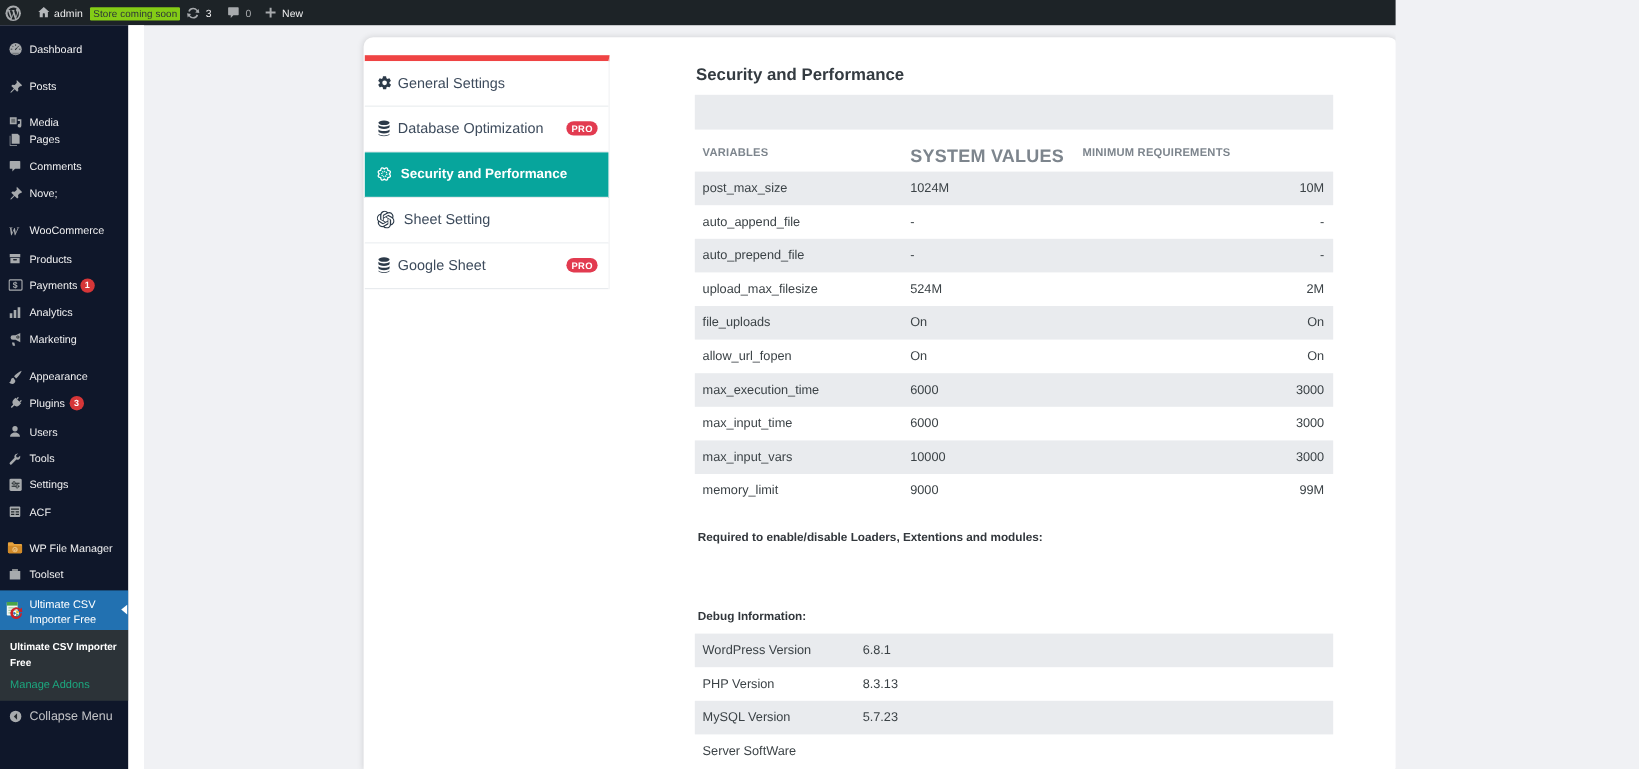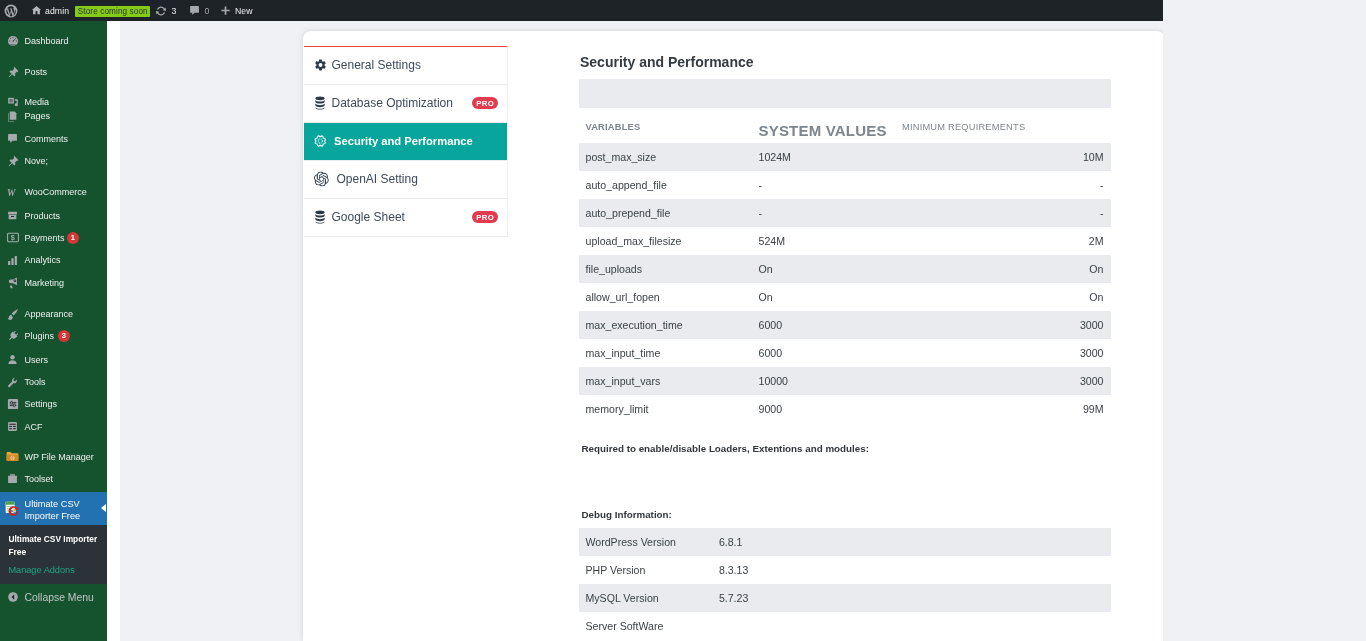--- a/index.html
+++ b/index.html
@@ -4,29 +4,29 @@
 <style>
 *{margin:0;padding:0;box-sizing:border-box}
 html,body{width:1366px;height:641px;overflow:hidden}
 body{font-family:"Liberation Sans",sans-serif;background:#f0f1f4}
 #app{position:relative;width:1163px;height:641px;overflow:hidden}
 .abs{position:absolute}
 
 #adminbar{position:absolute;left:0;top:0;width:1351px;height:21px;background:#1d2327;color:#f0f0f1;font-size:8.7px;letter-spacing:.1px}
 .abitem{position:absolute;top:0;height:21px;display:flex;align-items:center;color:#f0f0f1}
 
-#sidebar{position:absolute;left:0;top:21px;width:106.6px;height:620px;background:#14532d}
+#sidebar{position:absolute;left:0;top:21px;width:106.6px;height:620px;background:#0f172a}
 .mi{position:absolute;left:0;width:106.6px;height:22px;display:flex;align-items:center;color:#f0f0f1;font-size:9px}
 .mi .ic{position:absolute;left:6.5px;width:12px;height:12px;display:flex;align-items:center;justify-content:center}
 .mi .lb{position:absolute;left:24.5px;white-space:nowrap}
 .badge{position:absolute;width:12.5px;height:12.5px;border-radius:50%;background:#d63638;color:#fff;font-size:7.5px;font-weight:bold;display:flex;align-items:center;justify-content:center}
 
 #card{position:absolute;left:302.5px;top:31.3px;width:862.7px;height:610px;background:#fff;border-radius:8px 8px 0 0;box-shadow:0 0 5px rgba(0,0,0,.13)}
 
-#tabs{position:absolute;left:1.5px;top:14.3px;width:203.5px;border-top:1px solid #ef4444;border-right:1px solid #eef0f2}
+#tabs{position:absolute;left:1.5px;top:14.3px;width:203.5px;border-top:5px solid #ef4444;border-right:1px solid #eef0f2}
 .tab{position:relative;height:38px;border-bottom:1px solid #e8ebee;background:#fff;color:#3d4b5c;font-size:12px}
 .tab .tic{position:absolute;left:11.5px;top:50%;transform:translateY(-50%);display:flex}
 .tab .tlb{position:absolute;left:29px;top:50%;transform:translateY(-50%);white-space:nowrap}
 .tab.active{background:#07a59c;color:#fff}
 .pro{position:absolute;right:8.4px;top:50%;transform:translateY(-50%);width:26px;height:12px;border-radius:6px;background:#e23b50;color:#fff;font-size:7.8px;font-weight:bold;letter-spacing:.3px;display:flex;align-items:center;justify-content:center}
 
 .row{position:absolute;left:276px;width:532.7px;height:28px;font-size:10.6px;color:#3b4246}
 .row .c1{position:absolute;left:7px;top:50%;transform:translateY(-50%)}
 .row .c2{position:absolute;left:180px;top:50%;transform:translateY(-50%)}
 .row .c3{position:absolute;right:7.7px;top:50%;transform:translateY(-50%)}
@@ -321,21 +321,21 @@
             </svg>
           </span>
           <span class="tlb" style="left:30px;font-weight:bold;font-size:11.2px">Security and Performance</span>
         </div>
         <div class="tab">
           <span class="tic" style="left:9.5px">
             <svg width="15" height="15" viewBox="0 0 24 24">
               <path d="M21.9 9.9a5.9 5.9 0 0 0-.5-4.9A6 6 0 0 0 15 2.1 5.9 5.9 0 0 0 10.5.1 6 6 0 0 0 4.8 4.2 5.9 5.9 0 0 0 .9 7.1a6 6 0 0 0 .7 7A5.9 5.9 0 0 0 2.1 19a6 6 0 0 0 6.4 2.9 5.9 5.9 0 0 0 4.5 2 6 6 0 0 0 5.7-4.1 5.9 5.9 0 0 0 3.9-2.9 6 6 0 0 0-.7-7zM13 22.3a4.4 4.4 0 0 1-2.9-1l.1-.1 4.8-2.8a.8.8 0 0 0 .4-.7v-6.7l2 1.2v5.6a4.5 4.5 0 0 1-4.4 4.5zM3.4 18.2a4.4 4.4 0 0 1-.5-3l.1.1 4.8 2.8a.8.8 0 0 0 .8 0l5.8-3.4v2.3l-4.9 2.8a4.5 4.5 0 0 1-6.1-1.6zM2.1 7.9a4.4 4.4 0 0 1 2.3-2v5.7a.8.8 0 0 0 .4.7l5.8 3.3-2 1.2-4.8-2.8a4.5 4.5 0 0 1-1.7-6.1zm16.6 3.8L12.9 8.4l2-1.2 4.9 2.8a4.5 4.5 0 0 1-.7 8.1v-5.7a.8.8 0 0 0-.4-.7zm2-3l-.1-.1-4.8-2.8a.8.8 0 0 0-.8 0L9.2 9.2V6.9l4.9-2.8a4.5 4.5 0 0 1 6.6 4.6zM8.1 12.9 6.1 11.7V6.1a4.5 4.5 0 0 1 7.3-3.4l-.1.1-4.8 2.7a.8.8 0 0 0-.4.7zm1.1-2.3L11.8 9l2.6 1.5v3L11.8 15l-2.6-1.5z" fill="#2c3a49"></path>
             </svg>
           </span>
-          <span class="tlb" style="left:32.5px">OpenAI Setting</span>
+          <span class="tlb" style="left:32.5px">Sheet Setting</span>
         </div>
         <div class="tab">
           <span class="tic" style="left:10px">
             <svg width="12" height="14" viewBox="0 0 20 24">
               <ellipse cx="10" cy="4" rx="8" ry="3.2" fill="#2c3a49"></ellipse>
               <path d="M2 7.2c1.5 1.6 4.5 2.4 8 2.4s6.5-.8 8-2.4v2.6c0 1.8-3.6 3.2-8 3.2s-8-1.4-8-3.2z" fill="#2c3a49"></path>
               <path d="M2 13.4c1.5 1.6 4.5 2.4 8 2.4s6.5-.8 8-2.4V16c0 1.8-3.6 3.2-8 3.2S2 17.8 2 16z" fill="#2c3a49"></path>
               <path d="M2 19.6c1.5 1.6 4.5 2.4 8 2.4s6.5-.8 8-2.4v.4c0 1.8-3.6 3.2-8 3.2s-8-1.4-8-3.2z" fill="#2c3a49"></path>
             </svg>
           </span>
@@ -343,21 +343,21 @@
           <span class="pro">PRO</span>
         </div>
       </div>
 
   <div class="abs" style="left:277.5px;top:22.5px;font-weight:bold;font-size:14px;color:#343b41">Security and Performance</div>
 
   <div class="abs gray" style="left:276px;top:47.7px;width:532.7px;height:28.7px"></div>
 
   <div class="abs" style="left:283px;top:90.5px;font-weight:bold;font-size:9.3px;color:#7d858d;letter-spacing:.2px">VARIABLES</div>
   <div class="abs" style="left:456px;top:90.5px;font-weight:bold;font-size:15px;color:#7d858d;letter-spacing:.2px">SYSTEM VALUES</div>
-  <div class="abs" style="left:599.5px;top:90.5px;font-weight:normal;font-size:9.3px;color:#7d858d;letter-spacing:.2px">MINIMUM REQUIREMENTS</div>
+  <div class="abs" style="left:599.5px;top:90.5px;font-weight:bold;font-size:9.3px;color:#7d858d;letter-spacing:.2px">MINIMUM REQUIREMENTS</div>
 
   <div id="maintable">
         <div class="row gray" style="top:112.1px">
           <span class="c1">post_max_size</span>
           <span class="c2">1024M</span>
           <span class="c3">10M</span>
         </div>
         <div class="row" style="top:140.1px">
           <span class="c1">auto_append_file</span>
           <span class="c2">-</span>

